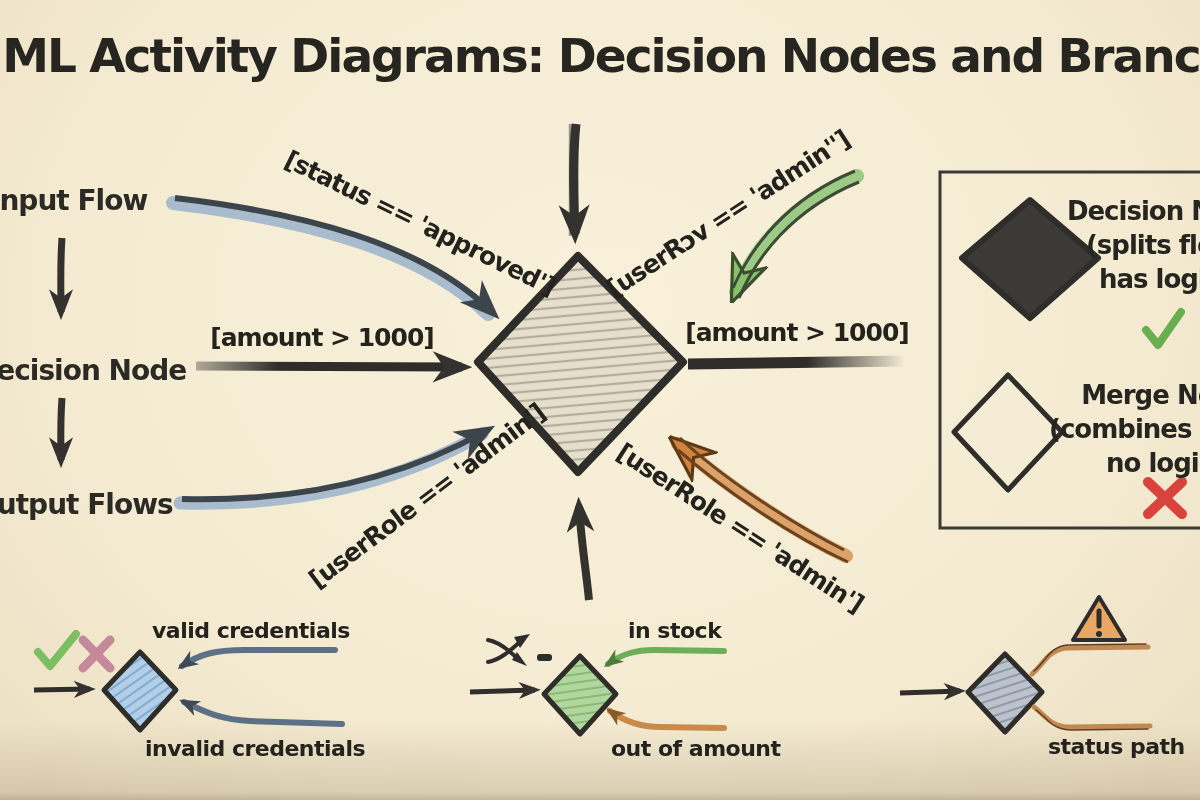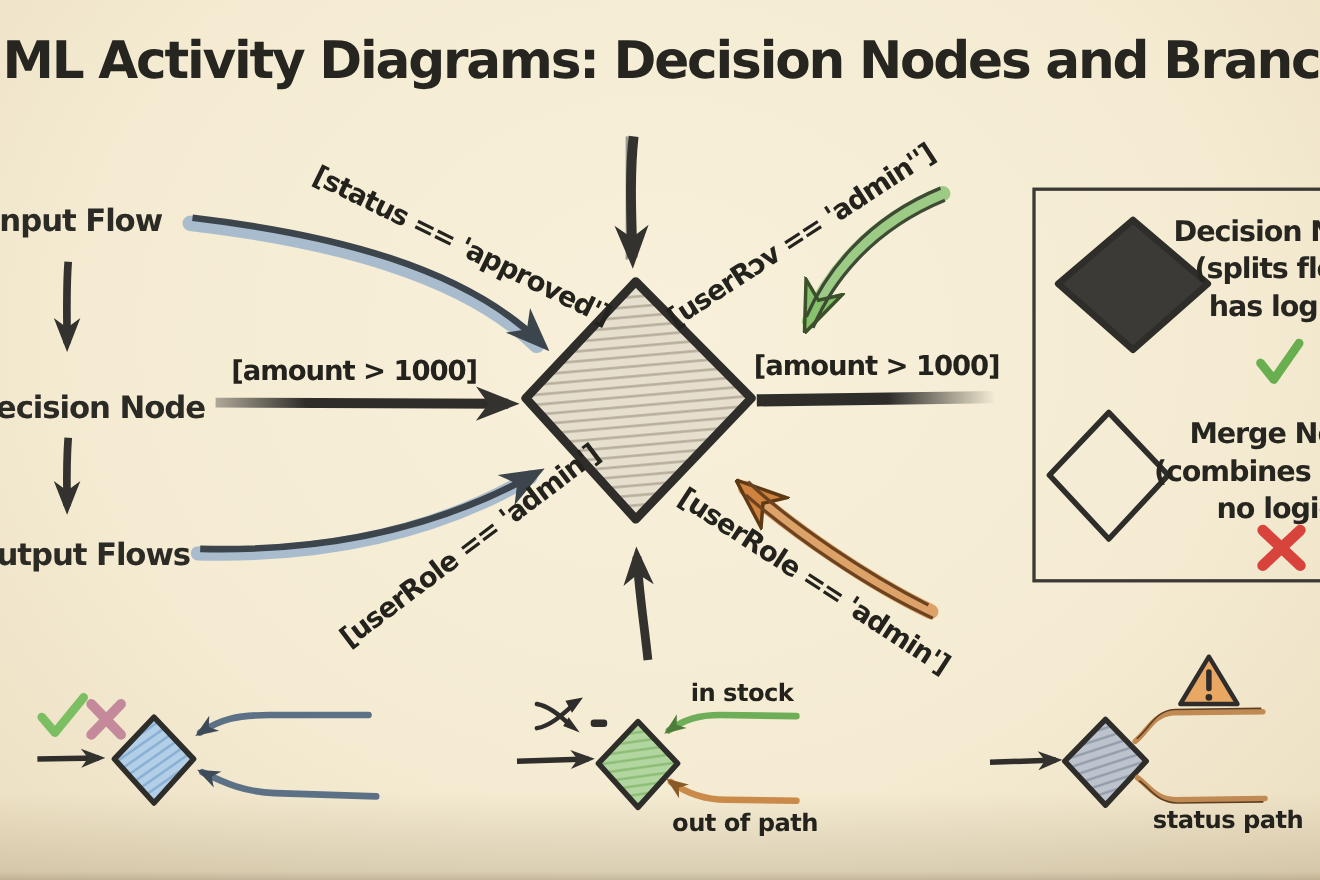--- a/index.html
+++ b/index.html
@@ -183,16 +183,18 @@
     <div>Decision Node</div>
     <div>(splits flow,</div>
     <div>has logic)</div>
   </div>
   <div class="legend-text" style="left:1040px;top:378px;">
     <div>Merge Node</div>
     <div>(combines flows,</div>
     <div>no logic)</div>
   </div>
 
+  <div class="txt ex-label" style="left:152px;top:618px;">valid credentials</div>
+  <div class="txt ex-label" style="left:145px;top:736px;">invalid credentials</div>
   <div class="txt ex-label" style="left:628px;top:618px;text-align:center;">in stock</div>
-  <div class="txt ex-label" style="left:611px;top:736px;">out of path</div>
+  <div class="txt ex-label" style="left:611px;top:736px;">out of amount</div>
   <div class="txt ex-label" style="left:1048px;top:734px;">status path</div>
 </div>
 
 </body></html>

